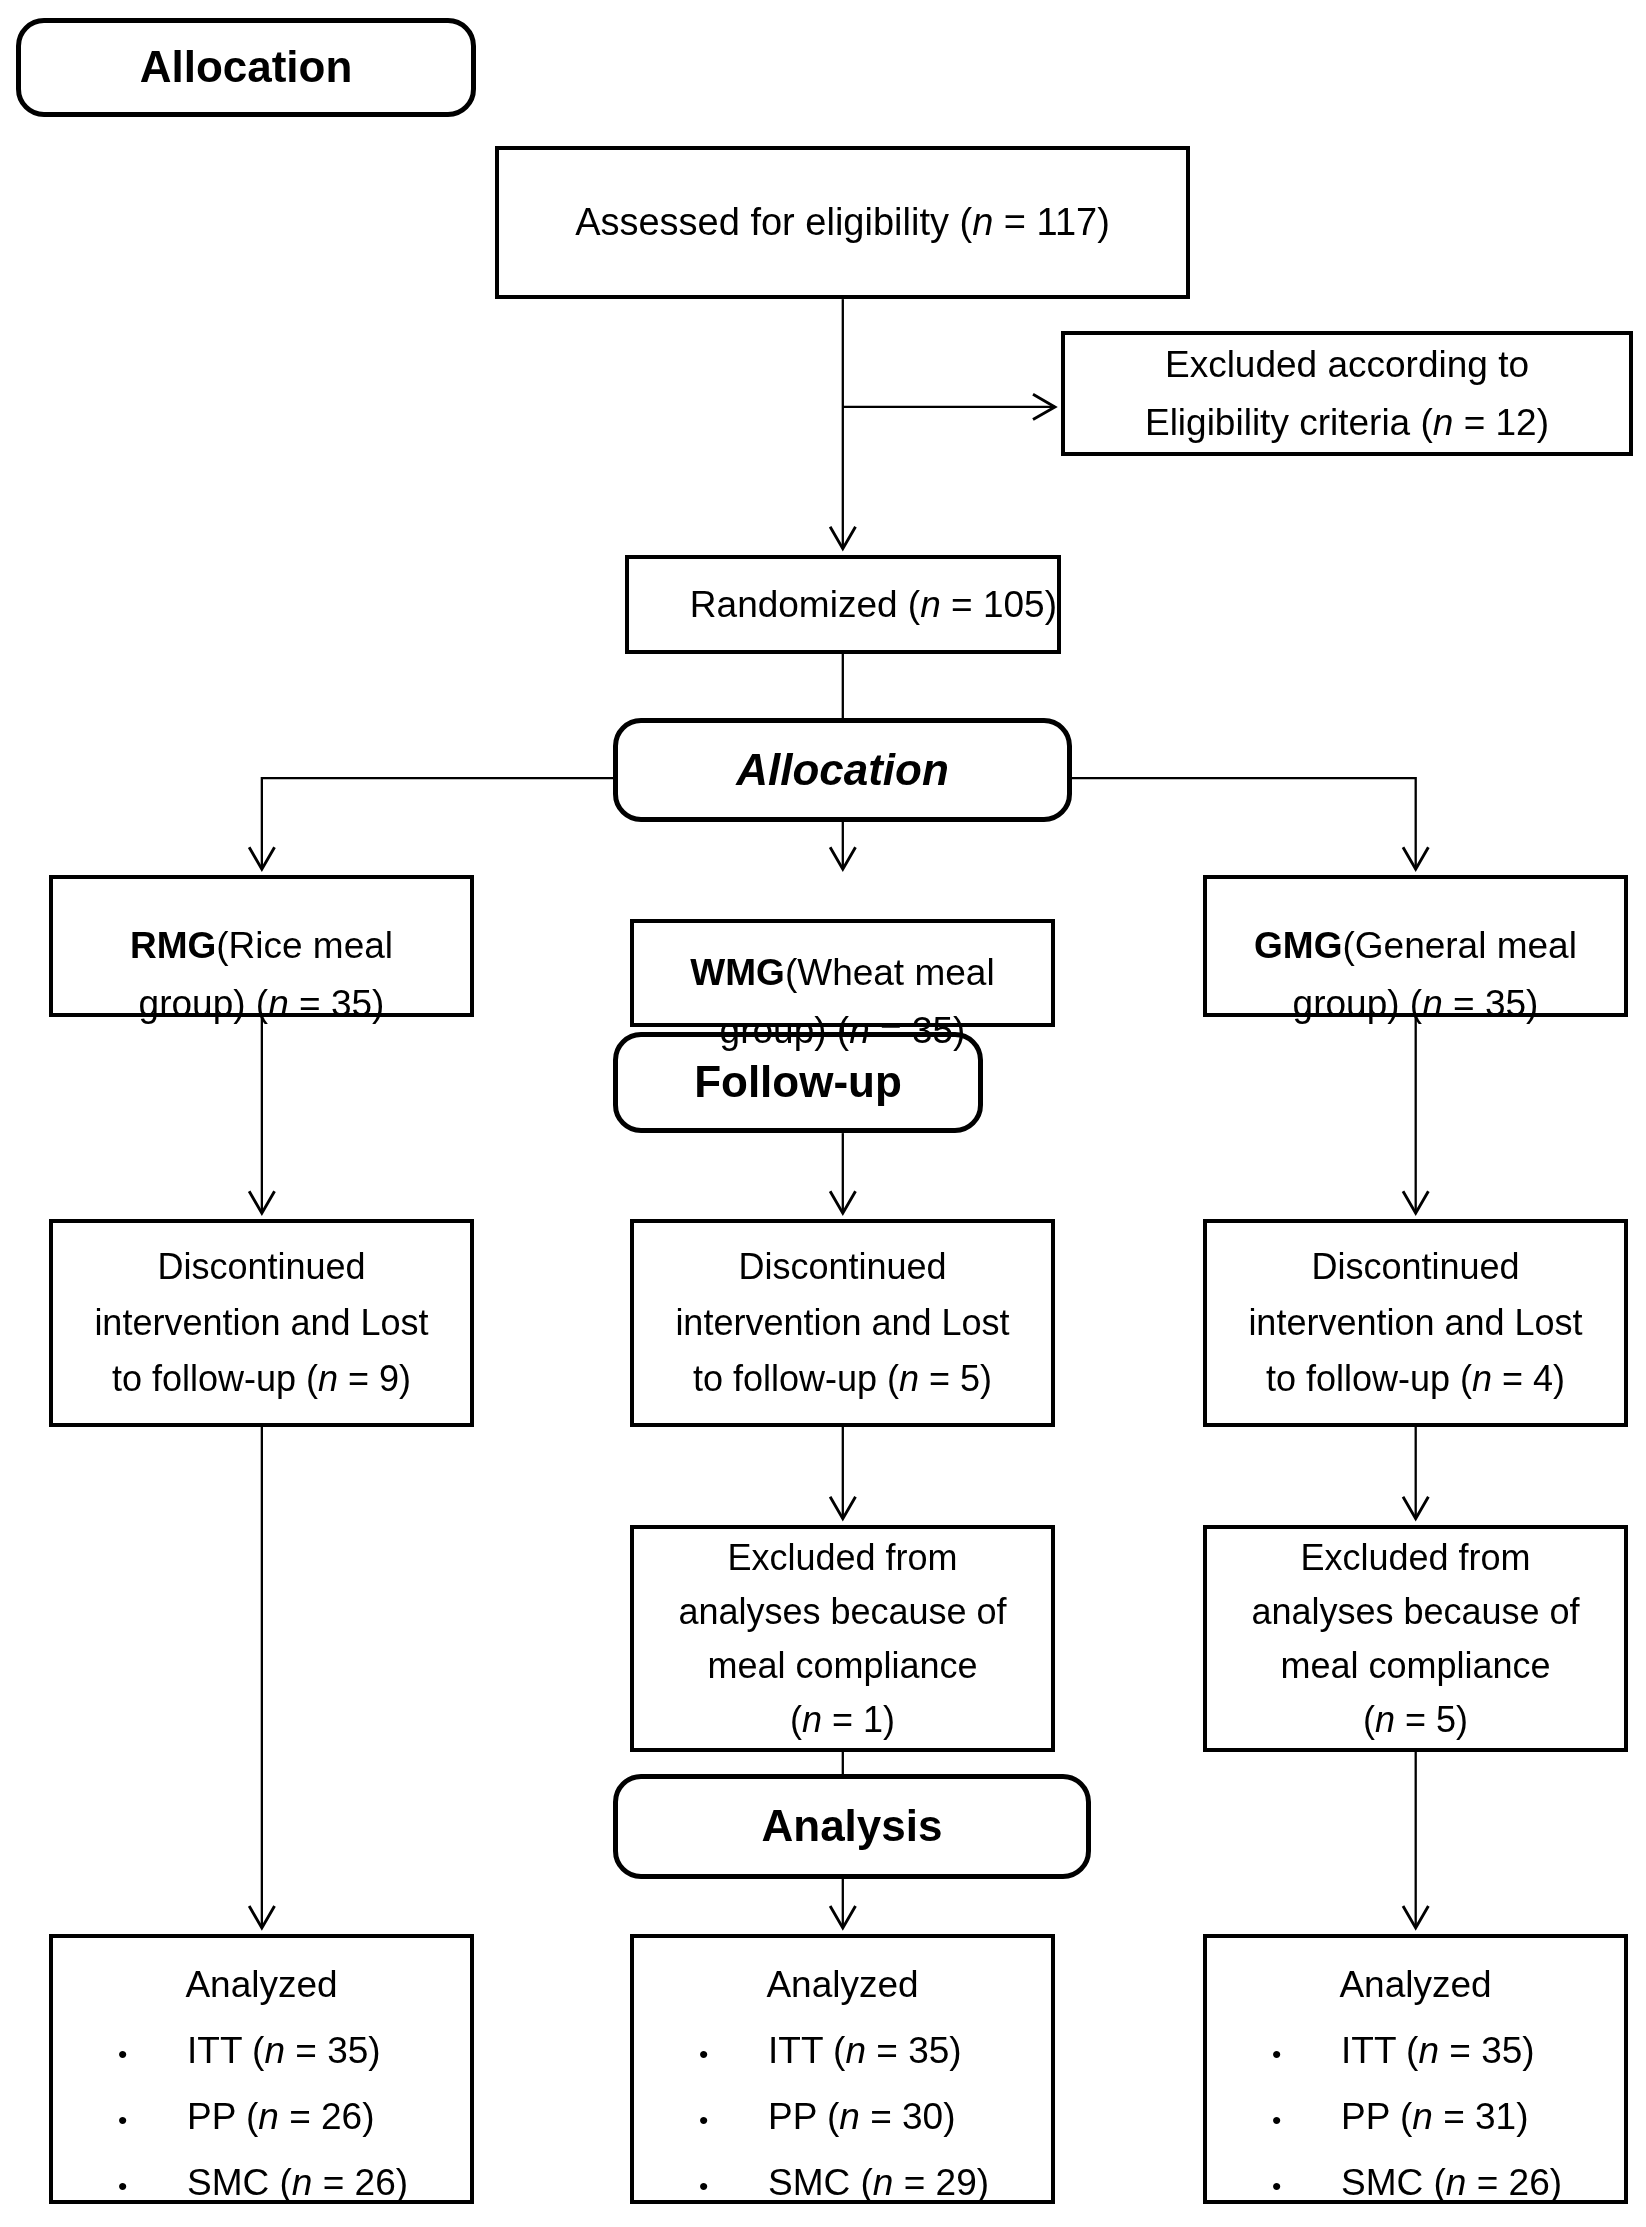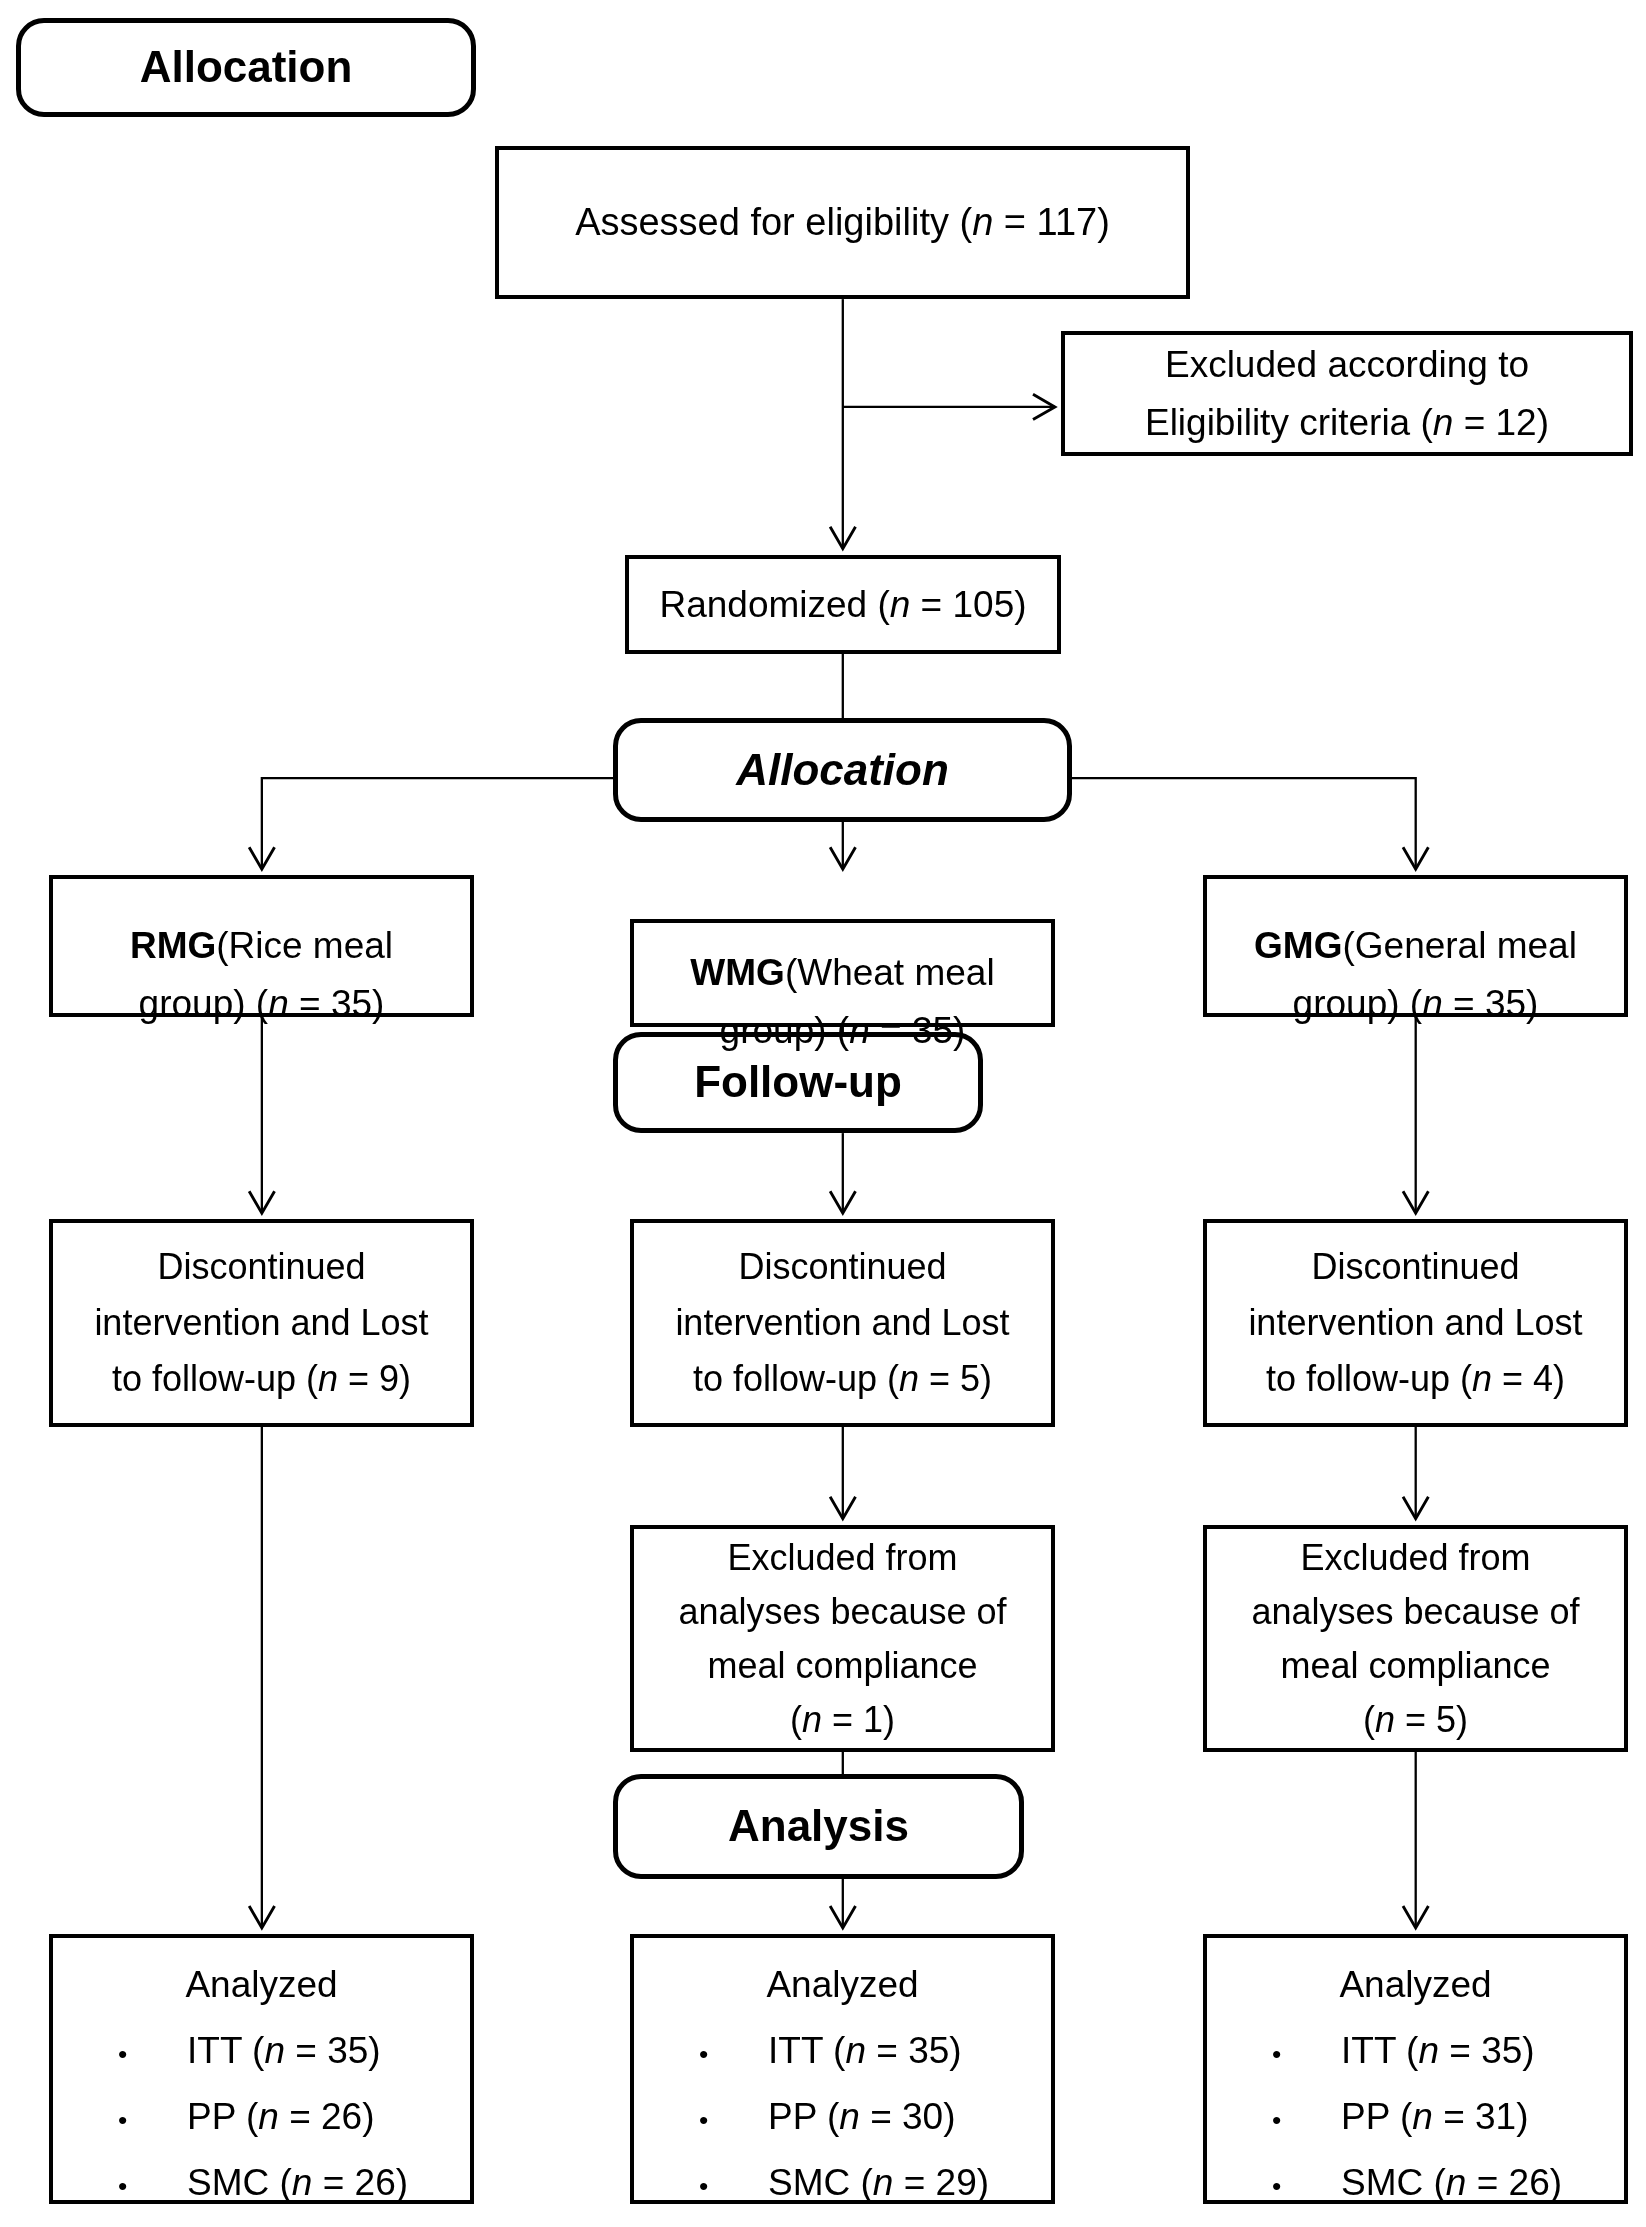--- a/index.html
+++ b/index.html
@@ -95,32 +95,32 @@
       <path d="M2456,3039 L2456,3345" marker-end="url(#arrow)"></path>
     </g>
   </svg>
 
   <div class="box stage" style="left:16px; top:18.4px; width:460px; height:99px;">Allocation</div>
 
   <div class="box stage" style="left:613px; top:718px; width:459px; height:104px;font-style:italic;">Allocation</div>
 
   <div class="box stage" style="left:613px; top:1032px; width:370px; height:101px;">Follow-up</div>
 
-  <div class="box stage" style="left:613px; top:1774px; width:411px; height:105px;text-align:right;">Analysis</div>
+  <div class="box stage" style="left:613px; top:1774px; width:478px; height:105px;text-align:right;">Analysis</div>
 
   <div class="box" style="left:495px; top:146px; width:695px; height:153px; font-size:38px;">
     <span>Assessed for eligibility (<i>n</i> = 117)</span>
   </div>
 
   <div class="box" style="left:1061px; top:331px; width:572px; height:125px;">
     <span>Excluded according to
 Eligibility criteria (<i>n</i> = 12)</span>
   </div>
 
-  <div class="box" style="left:625px; top:555px; width:436px; height:99px;">
+  <div class="box" style="left:625px; top:555px; width:436px; height:99px;justify-content:flex-end;">
     <span>Randomized (<i>n</i> = 105)</span>
   </div>
 
   <div class="box" style="left:49px; top:875px; width:425px; height:142px;">
     <div class="group-text" style="max-width:323px;">
       <span class="abbr">RMG</span><span>(Rice meal
 group) (<i>n</i> = 35)</span>
     </div>
   </div>
 

